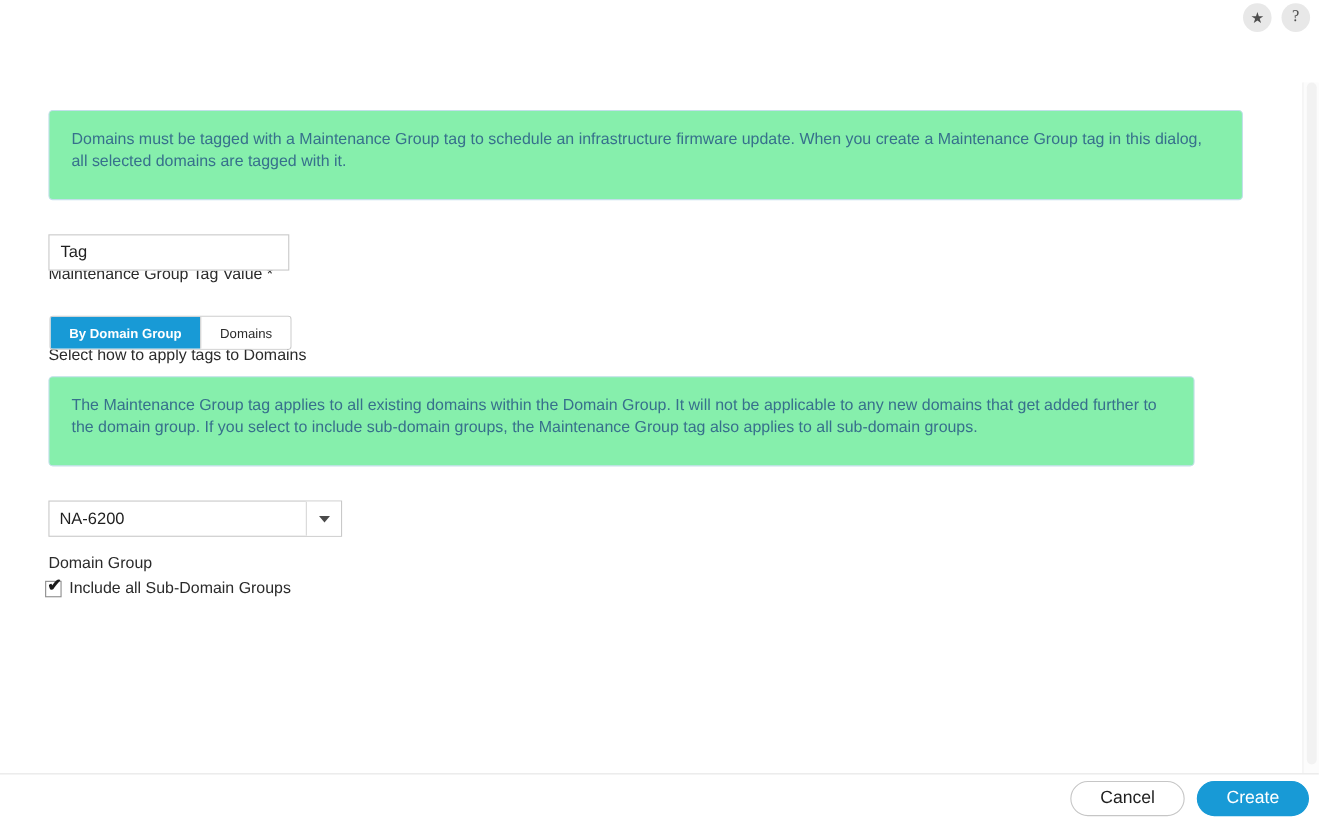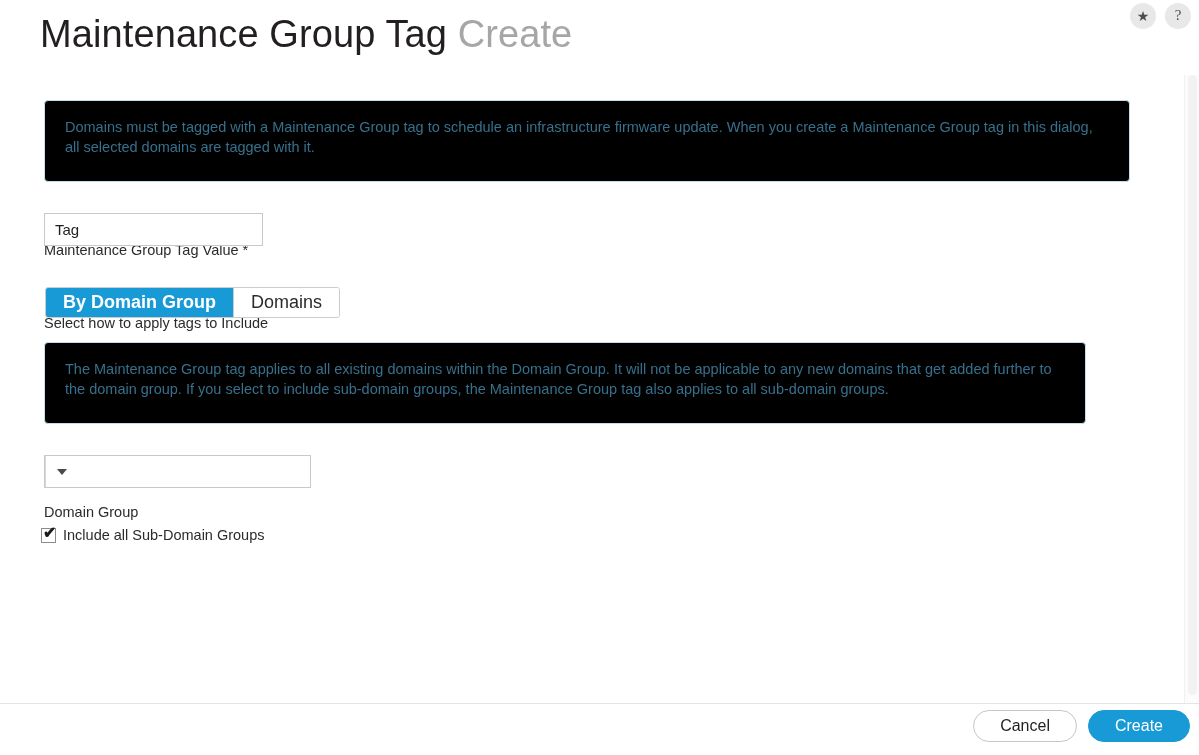--- a/index.html
+++ b/index.html
@@ -97,21 +97,21 @@
     top: 0px;
     width: 9px;
     height: 620px;
     border-radius: 5px;
     background: #f2f2f2;
   }
 
   
   .info-banner {
     position: absolute;
-    background: #000000;
+    background: #86efac;
     border: 1px solid #c3dfea;
     border-radius: 4px;
     color: #37708c;
     font-size: 14.5px;
     line-height: 20px;
     padding: 16px 19px 16px 20px;
   }
   #banner-1 { left: 44px; top: 28px;  width: 1086px; height: 82px; }
   #banner-2 { left: 44px; top: 270px; width: 1042px; height: 82px; }
   .info-banner p { margin: 0; }
@@ -147,21 +147,21 @@
     top: 215px;
     height: 31px;
     display: flex;
     border: 1px solid #cccccc;
     border-radius: 3px;
     overflow: hidden;
     background: #ffffff;
   }
   .seg-btn {
     font-family: "Liberation Sans", sans-serif;
-    font-size: 18px;
+    font-size: 12px;
     border: none;
     background: #ffffff;
     color: #2b2b2b;
     padding: 0 17px;
     height: 100%;
     cursor: pointer;
     white-space: nowrap;
   }
   .seg-btn + .seg-btn { border-left: 1px solid #cccccc; }
   .seg-btn.active {
@@ -279,24 +279,20 @@
     border: 1px solid #189ad6;
     color: #ffffff;
   }
 </style>
 </head>
 <body>
 
 <div class="page">
 
   <div class="header">
-    <div class="page-title">
-      <span class="title-main">Maintenance Group Tag</span>
-      <span class="title-sub">Create</span>
-    </div>
 
     <div class="header-actions">
       <button class="circle-btn">
         <span class="glyph-star">★</span>
       </button>
       <button class="circle-btn">
         <span class="glyph-help">?</span>
       </button>
     </div>
   </div>
@@ -306,32 +302,33 @@
     <div class="info-banner" id="banner-1">
       <p>Domains must be tagged with a Maintenance Group tag to schedule an infrastructure firmware update. When you create a Maintenance Group tag in this dialog, all selected domains are tagged with it.</p>
     </div>
 
     <div class="field-label" id="tag-value-label">
       <span>Maintenance Group Tag Value</span>
       <span class="req-star">*</span>
     </div>
     <input class="text-input" id="tag-value-input" type="text" value="Tag" style="">
 
-    <div class="field-label" id="apply-mode-label">Select how to apply tags to Include</div>
+    <div class="field-label" id="apply-mode-label">Select how to apply tags to Domains</div>
     <div class="segmented">
       <button class="seg-btn active">By Domain Group</button>
       <button class="seg-btn">Domains</button>
     </div>
 
     <div class="info-banner" id="banner-2">
       <p>The Maintenance Group tag applies to all existing domains within the Domain Group. It will not be applicable to any new domains that get added further to the domain group. If you select to include sub-domain groups, the Maintenance Group tag also applies to all sub-domain groups.</p>
     </div>
 
     <div class="field-label" id="domain-group-label">Domain Group</div>
     <div class="select-wrap">
+      <div class="select-value">NA-6200</div>
       <div class="select-arrow-btn">
         <span class="caret"></span>
       </div>
     </div>
 
     <div class="checkbox-row">
       <span class="checkbox-box">
         <span class="tick">✔</span>
       </span>
       <span class="checkbox-label">Include all Sub-Domain Groups</span>

